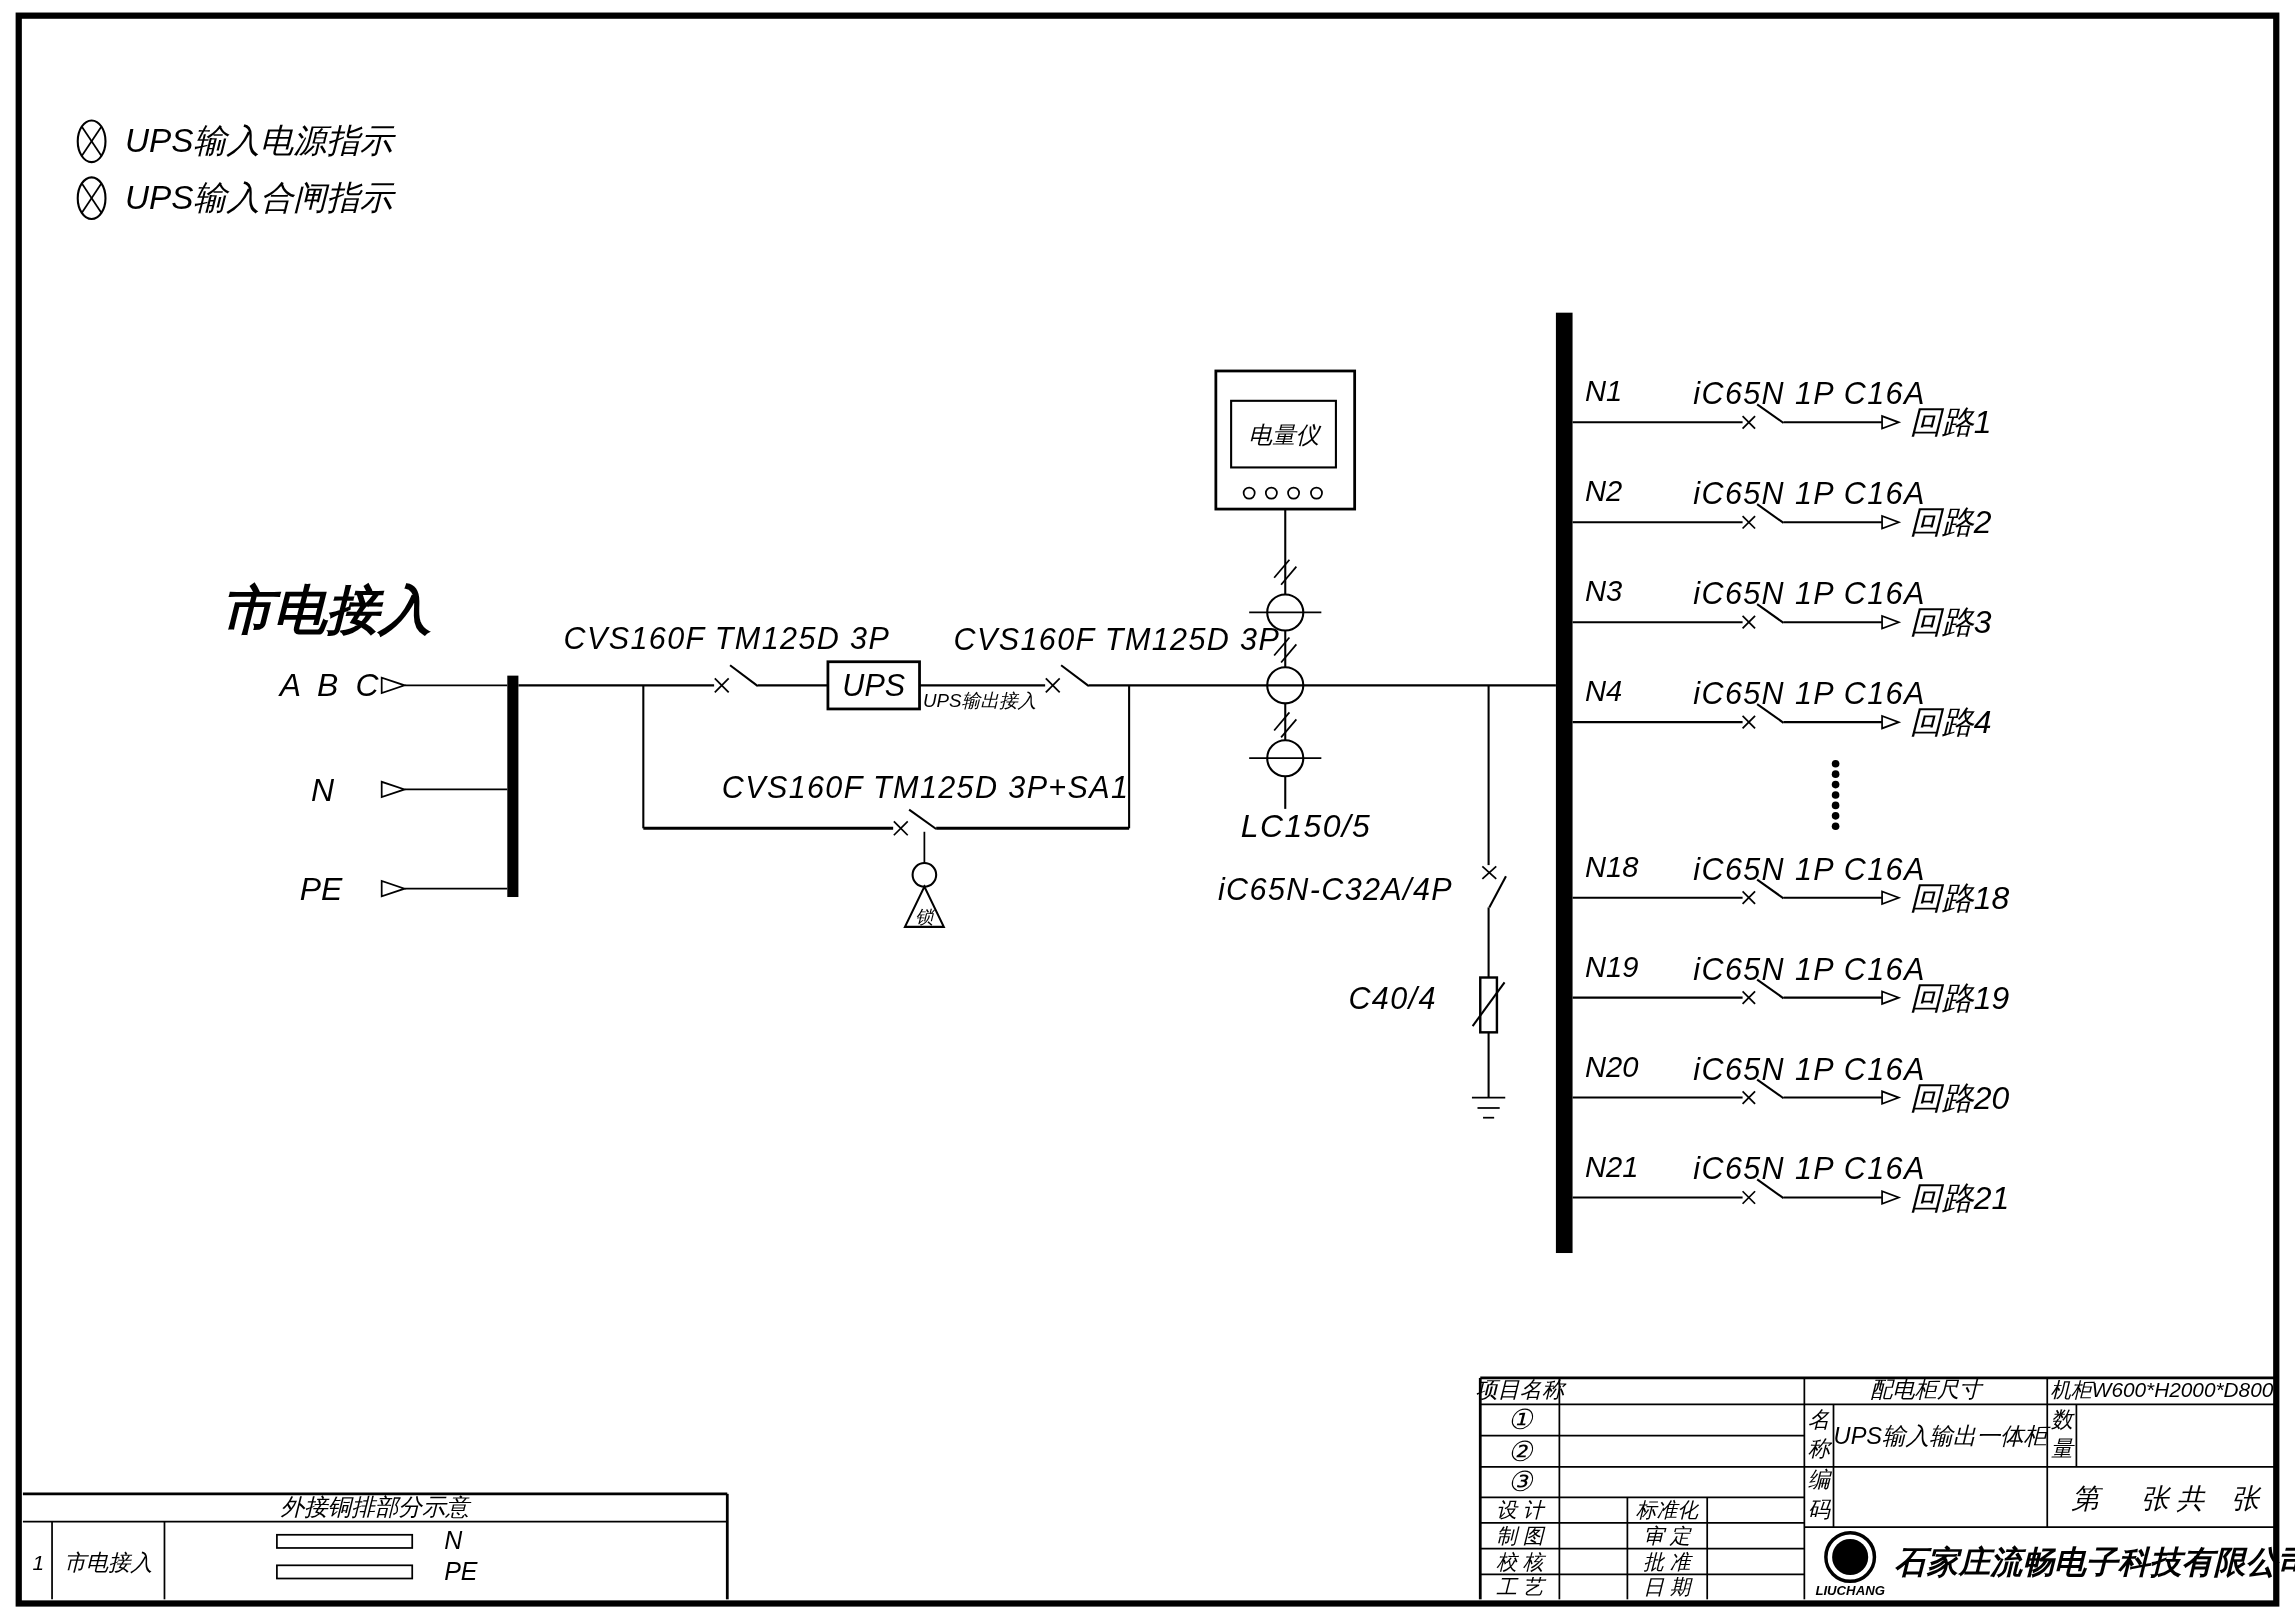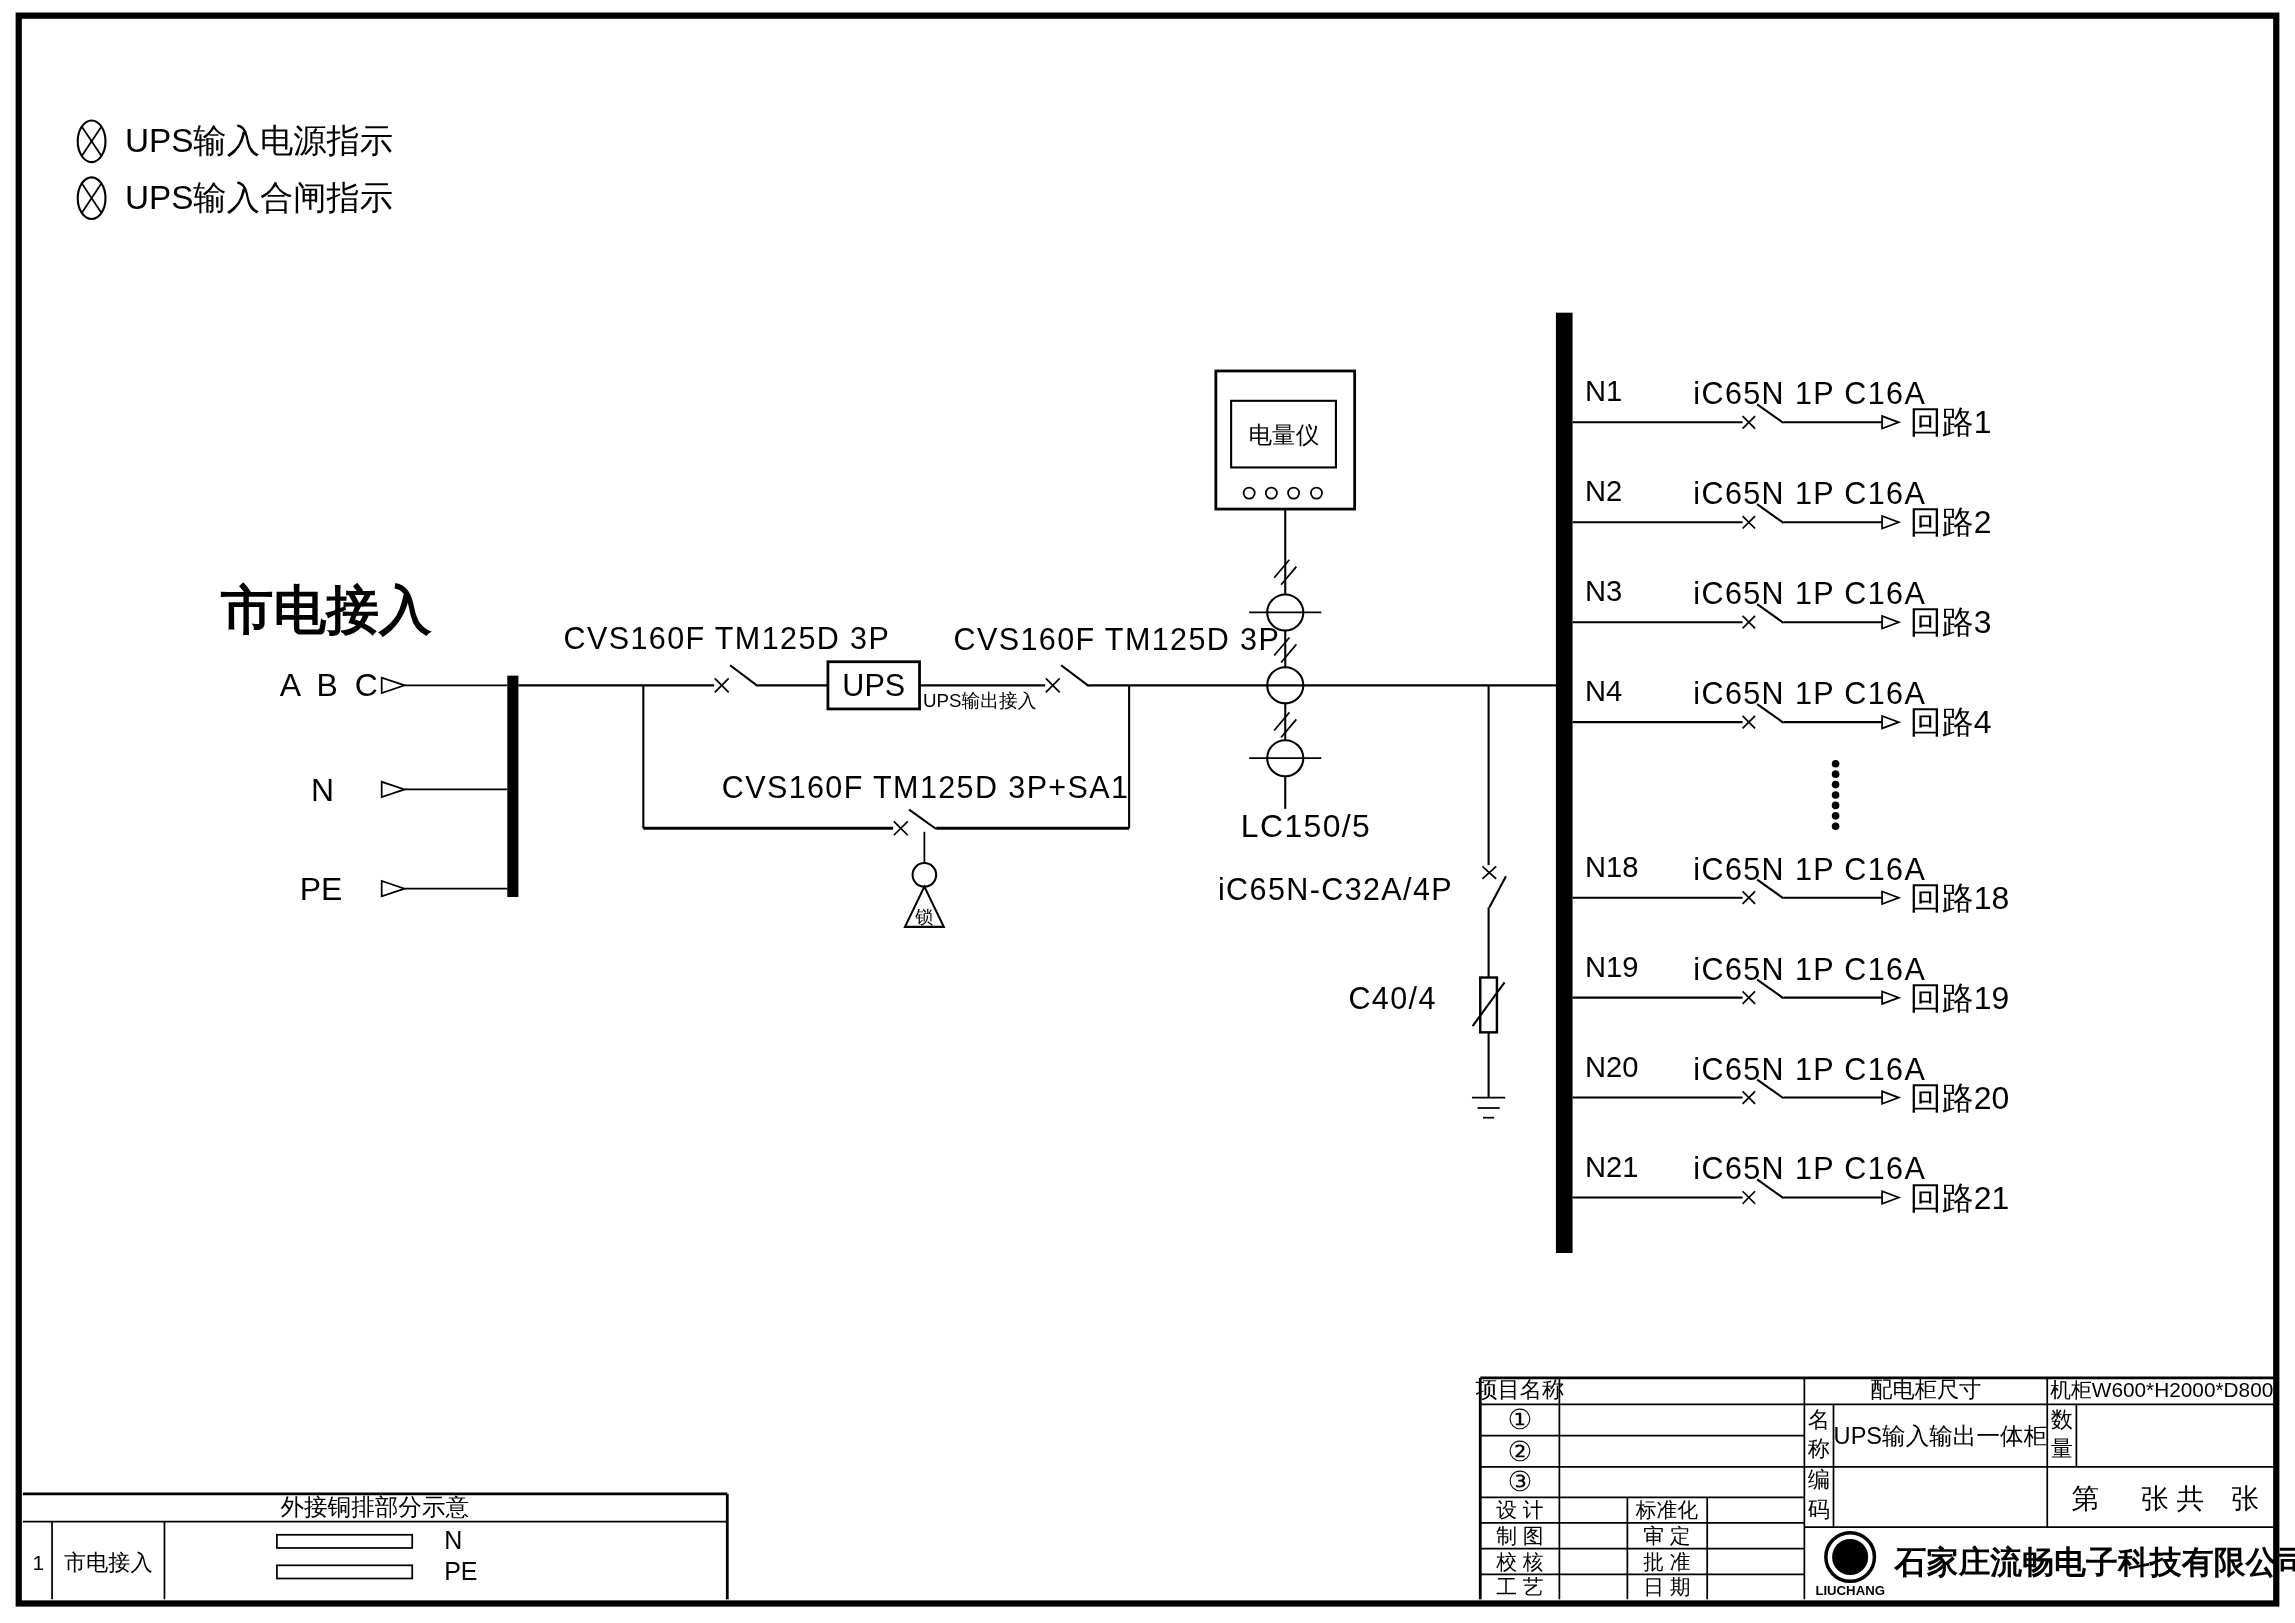--- a/index.html
+++ b/index.html
@@ -1,17 +1,17 @@
 <!DOCTYPE html>
 <html style="font-size:11px"><head>
 <meta charset="utf-8">
 <style>
   html,body{margin:0;padding:0;background:#e8e8e8;}
   .page{position:relative;width:2295px;height:1624px;background:#ffffff;
-        font-family:"Liberation Sans",sans-serif;}
+        font-family:"Liberation Sans",sans-serif;font-style:italic;}
   svg{display:block;width:2295px;height:1624px;}
   svg text{fill:#000;font-family:"Liberation Sans",sans-serif;}
   .ln{stroke:#000;stroke-width:3;fill:none;}
   .ln-thin{stroke:#000;stroke-width:2.5;fill:none;}
   .ln-thick{stroke:#000;stroke-width:4.5;fill:none;}
   .bar{fill:#000;stroke:none;}
   .sym{stroke:#000;stroke-width:3;fill:none;}
   .openarrow{fill:#fff;stroke:#000;stroke-width:2.5;}
   .tbl{stroke:#000;stroke-width:2.5;fill:none;}
   .tbl-heavy{stroke:#000;stroke-width:4;fill:none;}

